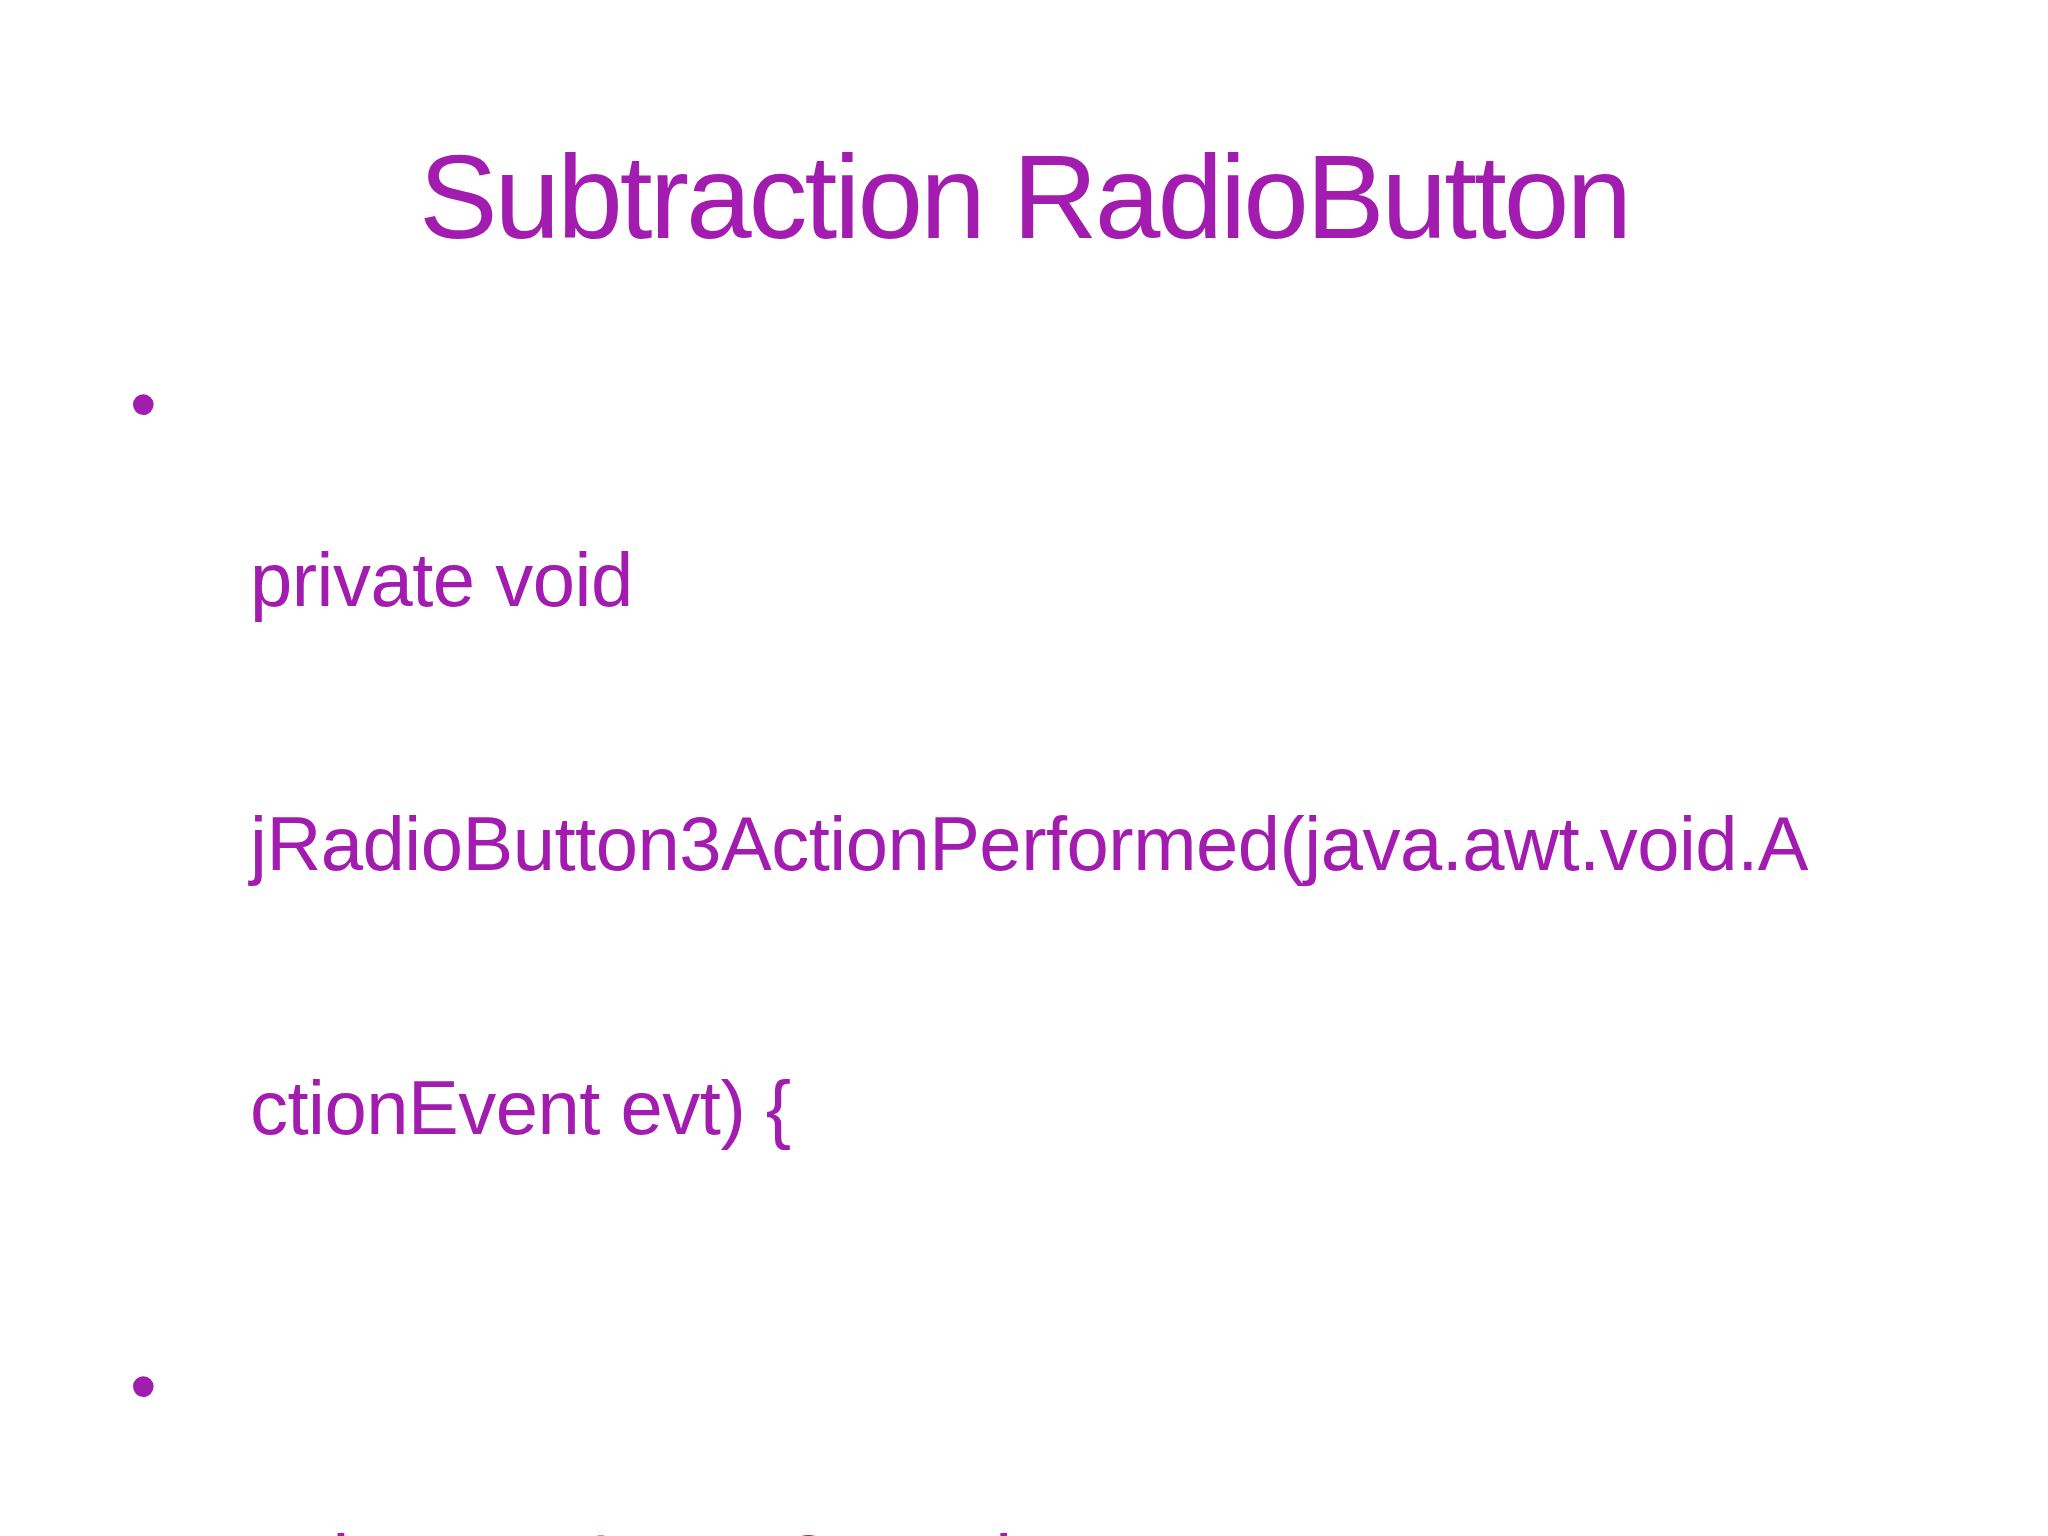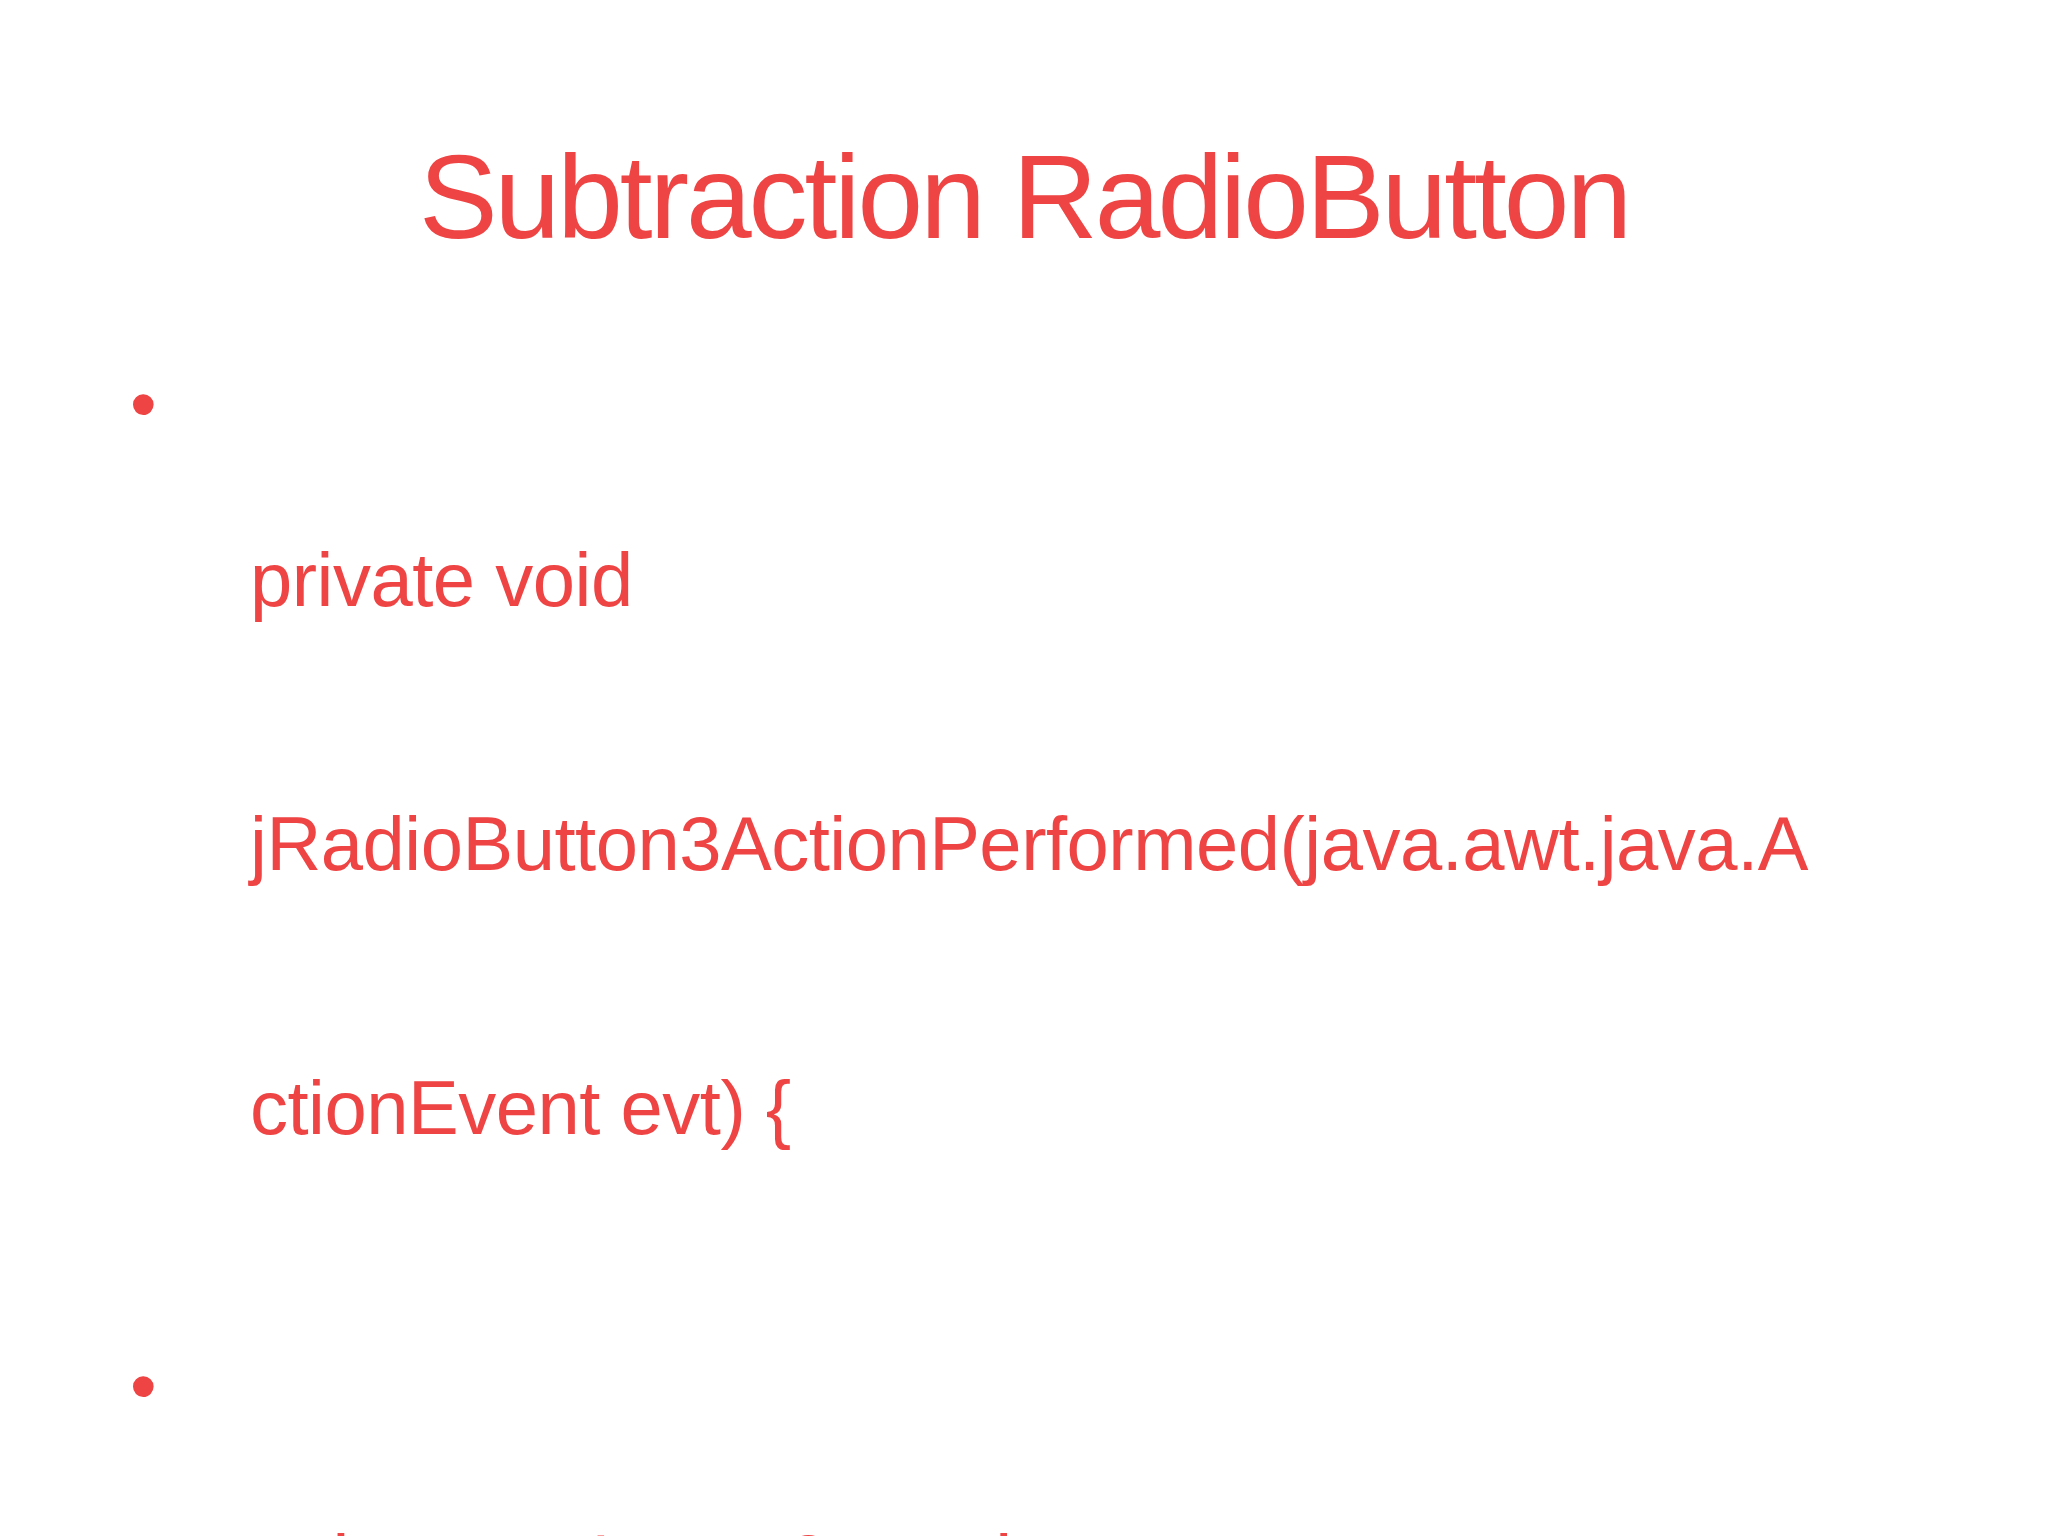--- a/index.html
+++ b/index.html
@@ -5,21 +5,21 @@
   html, body {
     margin: 0;
     padding: 0;
     background: #ffffff;
   }
   .slide {
     position: relative;
     width: 2048px;
     height: 1536px;
     background: #ffffff;
-    color: #ef4444;
+    color: #a21caf;
     font-family: "Liberation Sans", sans-serif;
     overflow: hidden;
   }
   .slide-title {
     position: absolute;
     top: 127px;
     left: 0;
     width: 100%;
     text-align: center;
     font-size: 118px;
@@ -61,21 +61,21 @@
 <div class="slide">
 
   <div class="slide-title">Subtraction RadioButton</div>
 
   <div class="bullet-list">
 
     <div class="bullet-item">
       <span class="bullet-marker">•</span>
       <div class="bullet-text">
         <div class="code-line">private void</div>
-        <div class="code-line">jRadioButton3ActionPerformed(java.awt.java.A</div>
+        <div class="code-line">jRadioButton3ActionPerformed(java.awt.void.A</div>
         <div class="code-line">ctionEvent evt) {</div>
       </div>
     </div>
 
     <div class="bullet-item">
       <span class="bullet-marker">•</span>
       <div class="bullet-text">
         <div class="code-line">    int num1,num2,result;</div>
       </div>
     </div>

